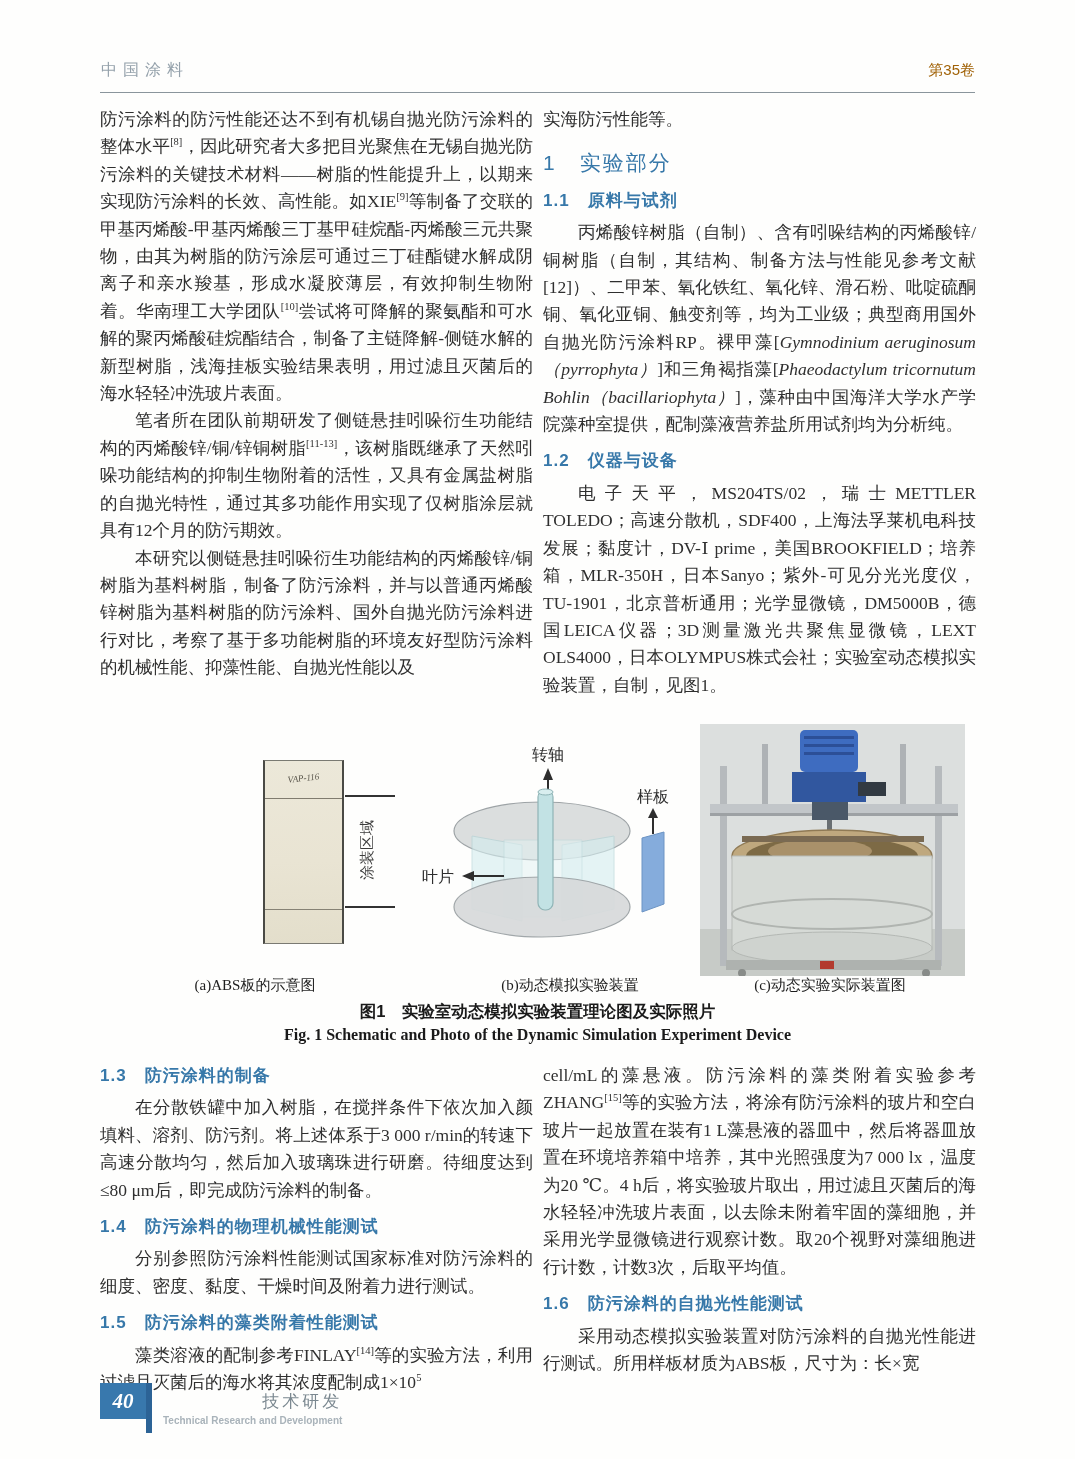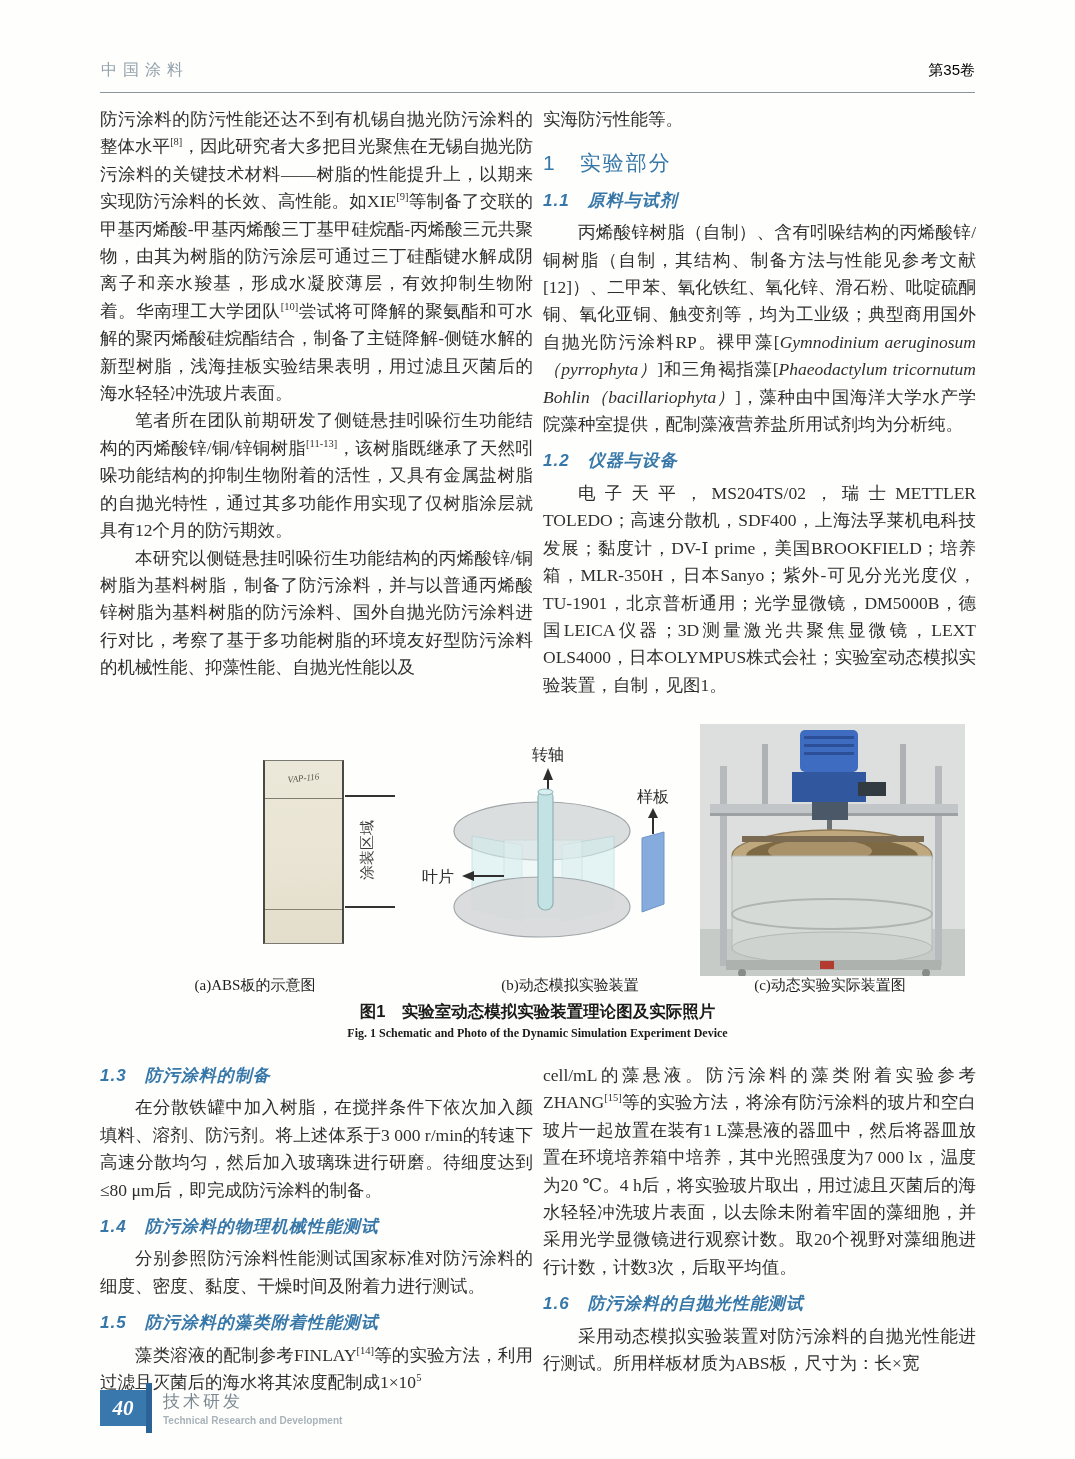--- a/index.html
+++ b/index.html
@@ -6,39 +6,39 @@
   body {
     width:1075px; height:1459px; position:relative;
     background:#fefefd;
     font-family:"Liberation Serif","DejaVu Serif",serif;
     color:#2f2f2f;
     overflow:hidden;
   }
   
   .hdr-journal { position:absolute; left:101px; top:60px; font-size:16px; color:#94a1ab;
     letter-spacing:6px; font-family:"Liberation Sans","DejaVu Sans",sans-serif; }
-  .hdr-volume  { position:absolute; right:100px; top:61px; font-size:15px; color:#000000;
+  .hdr-volume  { position:absolute; right:100px; top:61px; font-size:15px; color:#a16207;
     font-family:"Liberation Sans","DejaVu Sans",sans-serif; }
   .hdr-rule { position:absolute; left:100px; width:875px; top:92px; border-top:1.5px solid #8a959c; }
 
   
   .col { position:absolute; width:433px; font-size:17.5px; line-height:27.4px; text-align:justify; }
   .col > :first-child { margin-top:0 !important; }
   .col-left-top    { left:100px; top:106px; }
   .col-right-top   { left:543px; top:106px; }
   .col-left-bot    { left:100px; top:1062px; }
   .col-right-bot   { left:543px; top:1062px; }
   .para { margin:0; }
   .para.indent { text-indent:2em; }
   sup { font-size:10.5px; line-height:0; }
   i { font-style:italic; }
   .sec-h1 { font-family:"Liberation Sans","DejaVu Sans",sans-serif; color:#3778a9; font-weight:normal;
     font-size:21px; margin:16px 0 10px 0; letter-spacing:2px; }
   .sec-h2 { font-family:"Liberation Sans","DejaVu Sans",sans-serif; color:#3778a9; font-weight:bold;
-    font-size:17px; margin:9px 0 5px 0; letter-spacing:1px;font-style:italic; }
+    font-size:17px; margin:9px 0 5px 0; letter-spacing:1px; }
 
   
   .figure { position:absolute; left:100px; top:722px; width:875px; height:335px; }
 
   
   .photo-a { position:absolute; left:163px; top:38px; width:77px; height:182px;
     background:linear-gradient(178deg,#ece8d9 0%,#e9e4d3 55%,#e3decb 100%);
     border-left:2px solid #4a4a45; border-right:2px solid #4a4a45;
     border-top:1px solid #7a7a72; border-bottom:1px solid #7a7a72; }
   .photo-a .line-top    { position:absolute; left:0; right:0; top:37px;  border-top:1.5px solid rgba(70,66,56,.65); }
@@ -52,35 +52,35 @@
     transform:rotate(-90deg); text-align:center; font-size:15px; color:#3c3c3c; white-space:nowrap; }
 
   
   .panel-cap { position:absolute; top:254px; text-align:center; font-size:15px; color:#1e1e1e; }
   .cap-a { left:60px;  width:190px; }
   .cap-b { left:360px; width:220px; }
   .cap-c { left:620px; width:220px; }
   .fig-cn { position:absolute; top:279px; left:0; width:100%; text-align:center;
     font-family:"Liberation Sans","DejaVu Sans",sans-serif; font-weight:bold; font-size:16.5px; color:#1a1a1a; }
   .fig-en { position:absolute; top:304px; left:0; width:100%; text-align:center;
-    font-family:"Liberation Serif","DejaVu Serif",serif; font-weight:bold; font-size:12px; color:#1a1a1a; }
+    font-family:"Liberation Serif","DejaVu Serif",serif; font-weight:bold; font-size:16px; color:#1a1a1a; }
 
   .svg-b { position:absolute; left:310px; top:18px; }
   .svg-c { position:absolute; left:600px; top:2px; }
   .svgt  { font-size:16px; fill:#2e2e2e; font-family:"Liberation Serif","DejaVu Serif",serif; }
 
   
   .footer { position:absolute; left:100px; top:1383px; display:flex; align-items:flex-start; }
   .footer-pagebox { width:46px; height:36px; background:#3878ad; color:#ffffff;
     display:flex; align-items:center; justify-content:center;
-    font-style:italic; font-weight:bold; font-size:21px; margin-top:7px;
+    font-style:italic; font-weight:bold; font-size:21px; margin-top:0;
     font-family:"Liberation Serif","DejaVu Serif",serif; }
   .footer-bar { width:6px; height:50px; background:#2c6396; margin-right:11px; }
   .footer-cn { font-family:"Liberation Sans","DejaVu Sans",sans-serif; font-size:17px; color:#7b8890;
-    letter-spacing:3px; margin-top:7px; }
+    letter-spacing:3px; margin-top:7px;text-align:right; }
   .footer-en { font-size:10px; color:#a9b3ba; margin-top:2px;
     font-family:"Liberation Sans","DejaVu Sans",sans-serif;font-weight:bold; }
 </style>
 </head>
 <body>
 
 <div class="hdr-journal">中国涂料</div>
 <div class="hdr-volume">第35卷</div>
 <div class="hdr-rule"></div>
 

